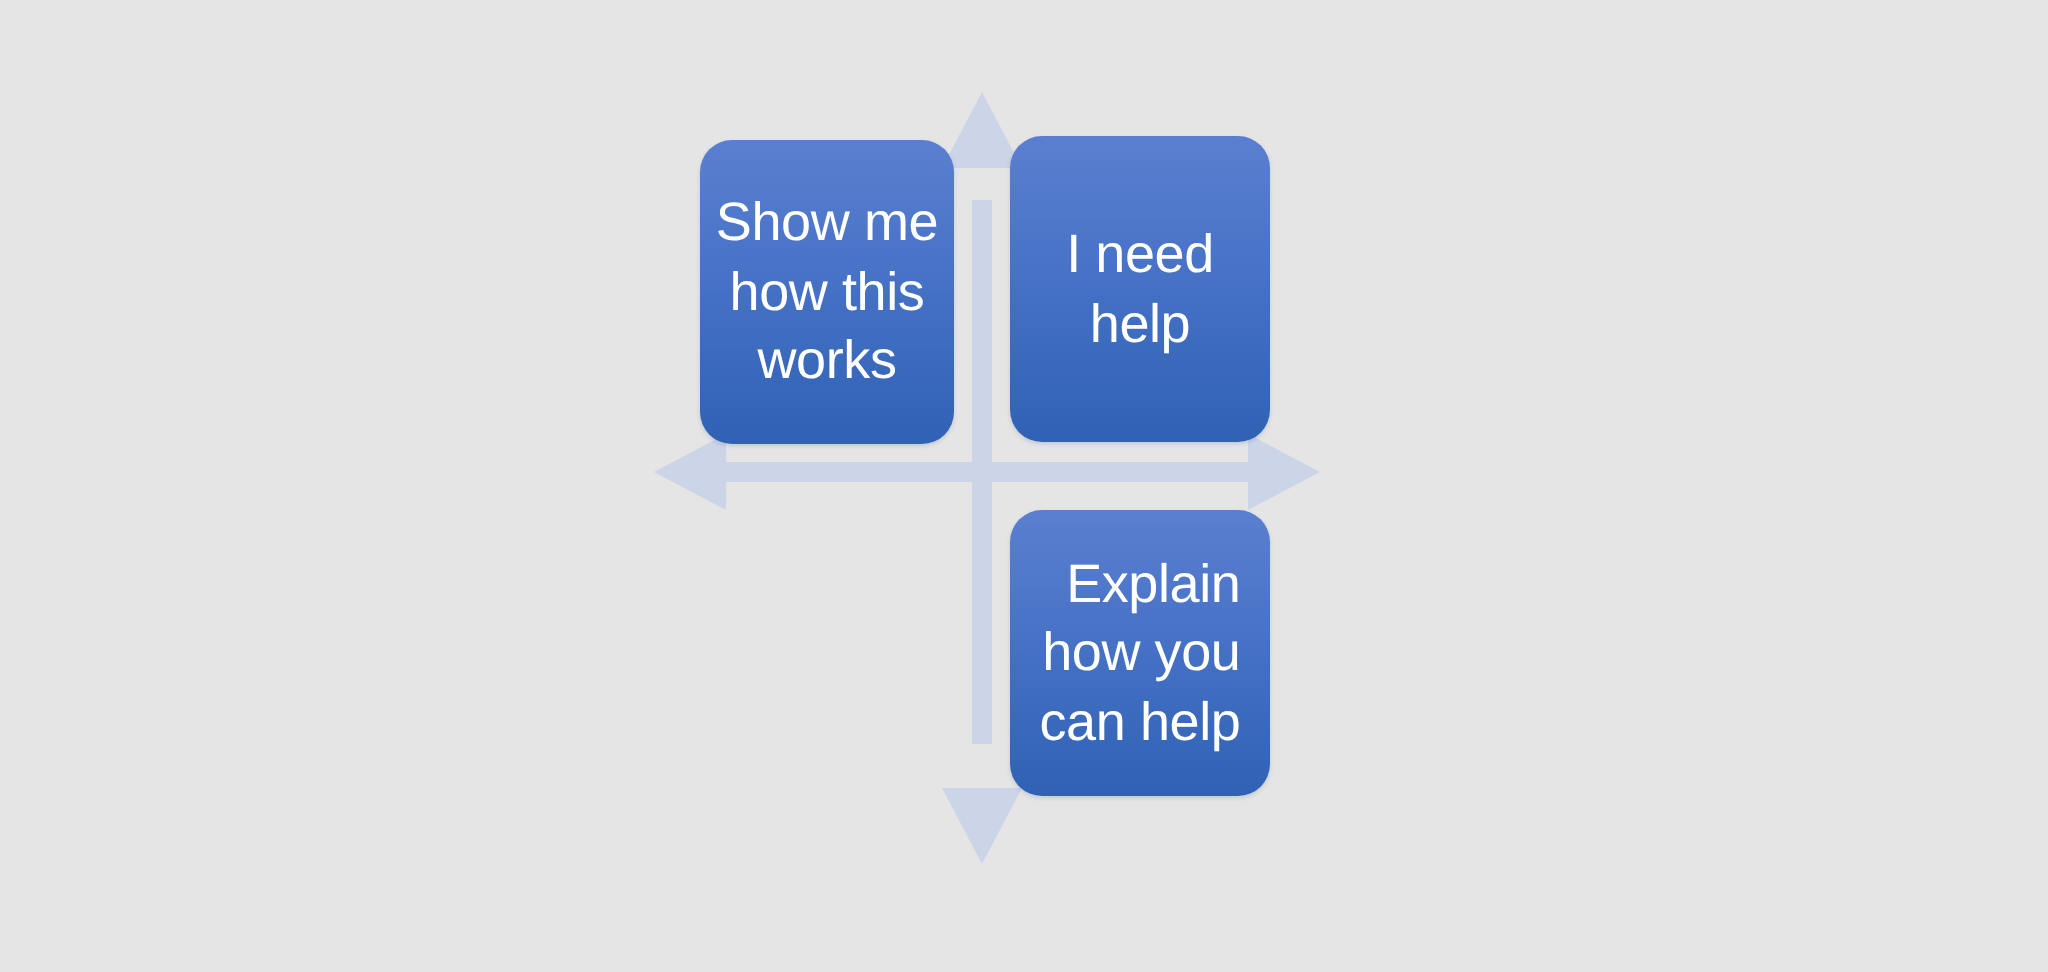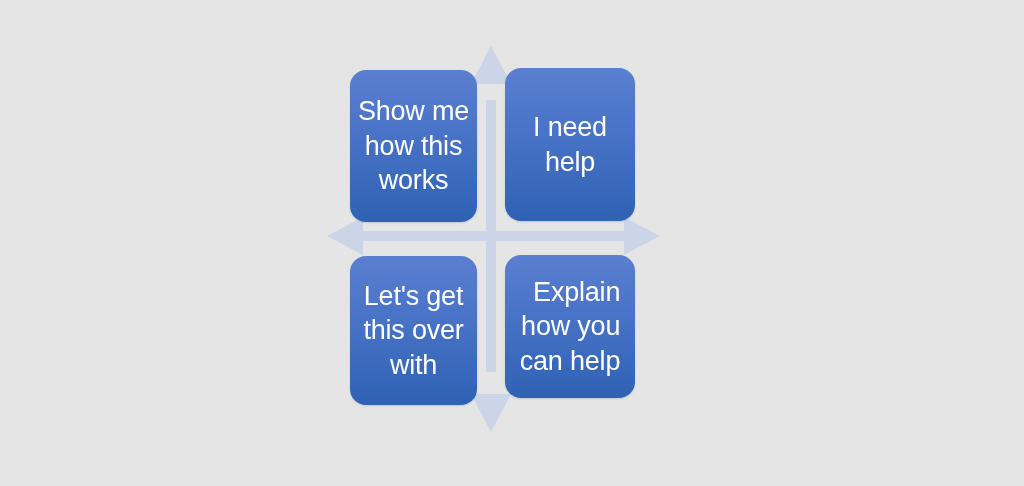--- a/index.html
+++ b/index.html
@@ -88,25 +88,20 @@
     <span class="lines">Show me
 how this
 works</span>
   </div>
 
   <div class="quad" id="quad-tr">
     <span class="lines">I need
 help</span>
   </div>
 
-  <div class="quad" id="quad-bl">
-    <span class="lines">Let's get
-this over
-with</span>
-  </div>
 
   <div class="quad" id="quad-br">
     <span class="lines">Explain
 how you
 can help</span>
   </div>
 
 </div>
 
 </body></html>

